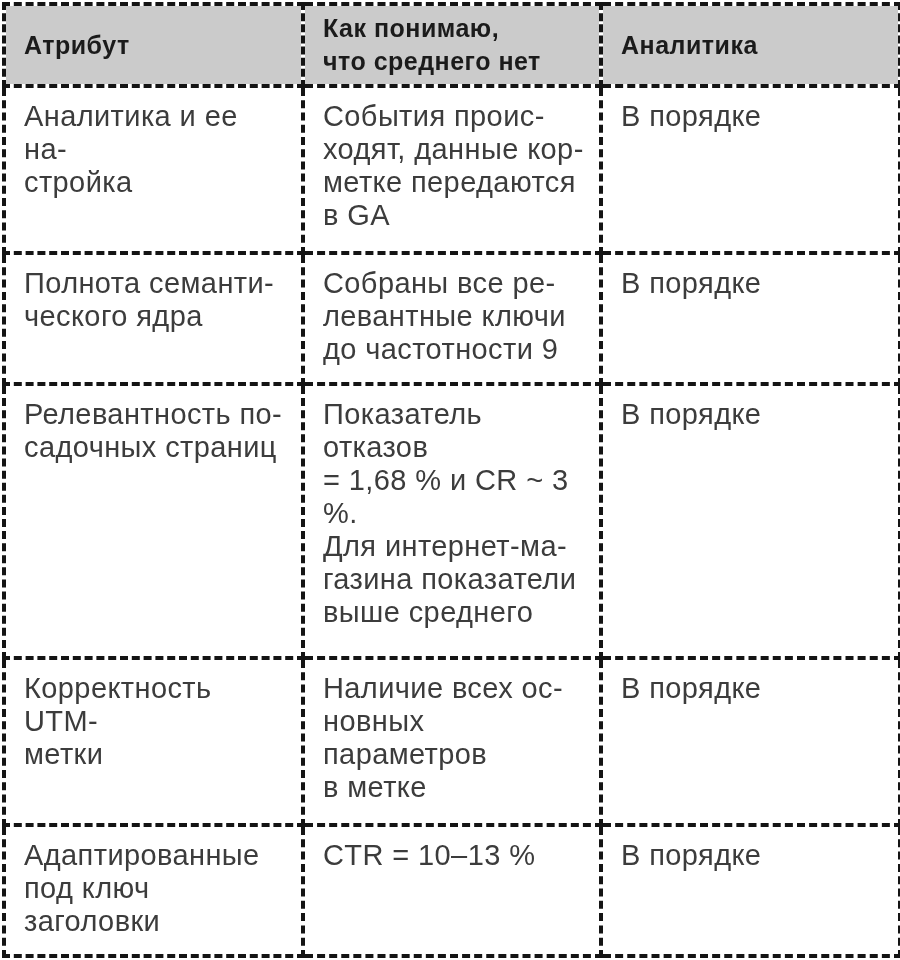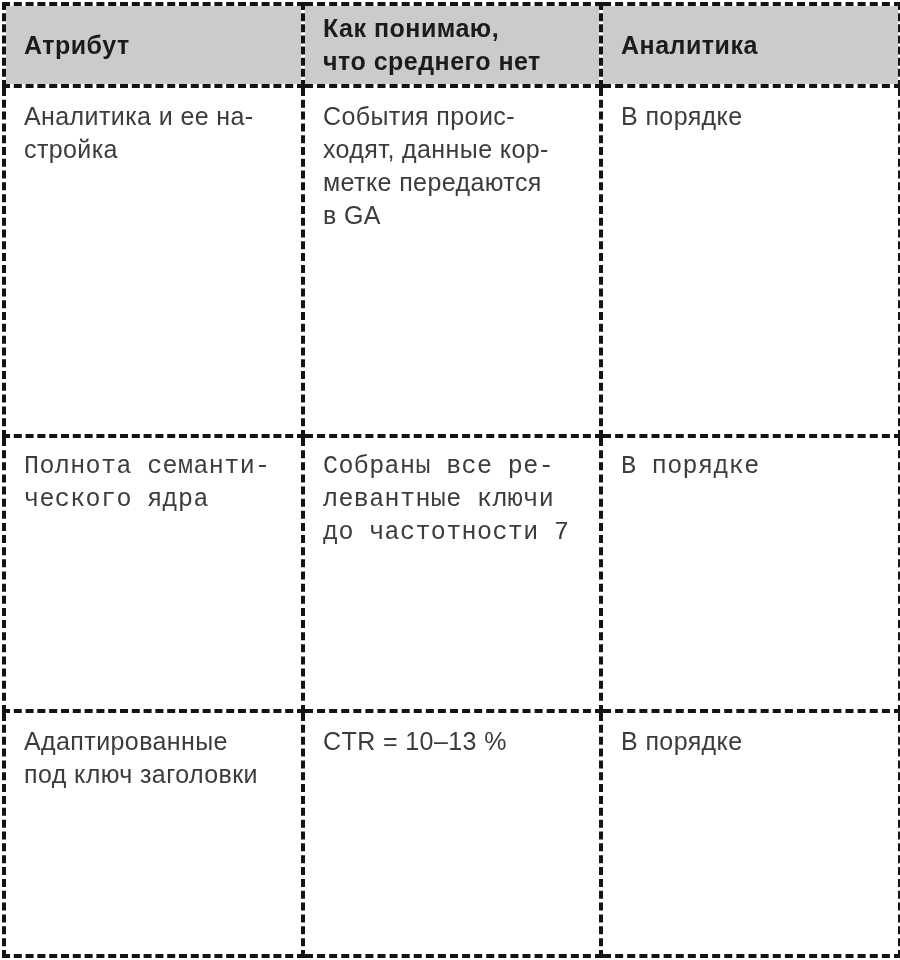--- a/index.html
+++ b/index.html
@@ -37,30 +37,30 @@
     color: #1b1b1b;
     font-size: 25px;
     font-weight: 700;
     line-height: 33px;
     letter-spacing: 0.5px;
     vertical-align: middle;
     padding: 6px 12px 6px 18px;
   }
   tbody td {
     color: #3c3c3c;
-    font-size: 25px;
+    font-size: 29px;
     font-weight: 400;
     line-height: 33px;
     letter-spacing: 0.4px;
     padding: 12px 12px 6px 18px;
   }
   
   thead tr          { height: 77px; }
   tbody tr.r0       { height: 133px; }
-  tbody tr.r1       { height: 105px; font-family: Liberation Mono, monospace; }
+  tbody tr.r1       { height: 105px; }
   tbody tr.r2       { height: 162px; }
   tbody tr.r3       { height: 102px; }
   tbody tr.r4       { height: 189px; }
   tbody tr.r5       { height: 108px; }
 </style>
 </head>
 <body>
 
 <div class="page">
   <table class="audit-table">
@@ -85,21 +85,39 @@
 ходят, данные кор-
 метке передаются
 в GA</td>
         <td>В порядке</td>
       </tr>
       <tr class="r1">
         <td>Полнота семанти-
 ческого ядра</td>
         <td>Собраны все ре-
 левантные ключи
-до частотности 7</td>
+до частотности 9</td>
+        <td>В порядке</td>
+      </tr>
+      <tr class="r2">
+        <td>Релевантность по-
+садочных страниц</td>
+        <td>Показатель отказов
+= 1,68 % и CR ~ 3 %.
+Для интернет-ма-
+газина показатели
+выше среднего</td>
+        <td>В порядке</td>
+      </tr>
+      <tr class="r3">
+        <td>Корректность UTM-
+метки</td>
+        <td>Наличие всех ос-
+новных параметров
+в метке</td>
         <td>В порядке</td>
       </tr>
       <tr class="r5">
         <td>Адаптированные
 под ключ заголовки</td>
         <td>CTR = 10–13 %</td>
         <td>В порядке</td>
       </tr>
 
     </tbody>

